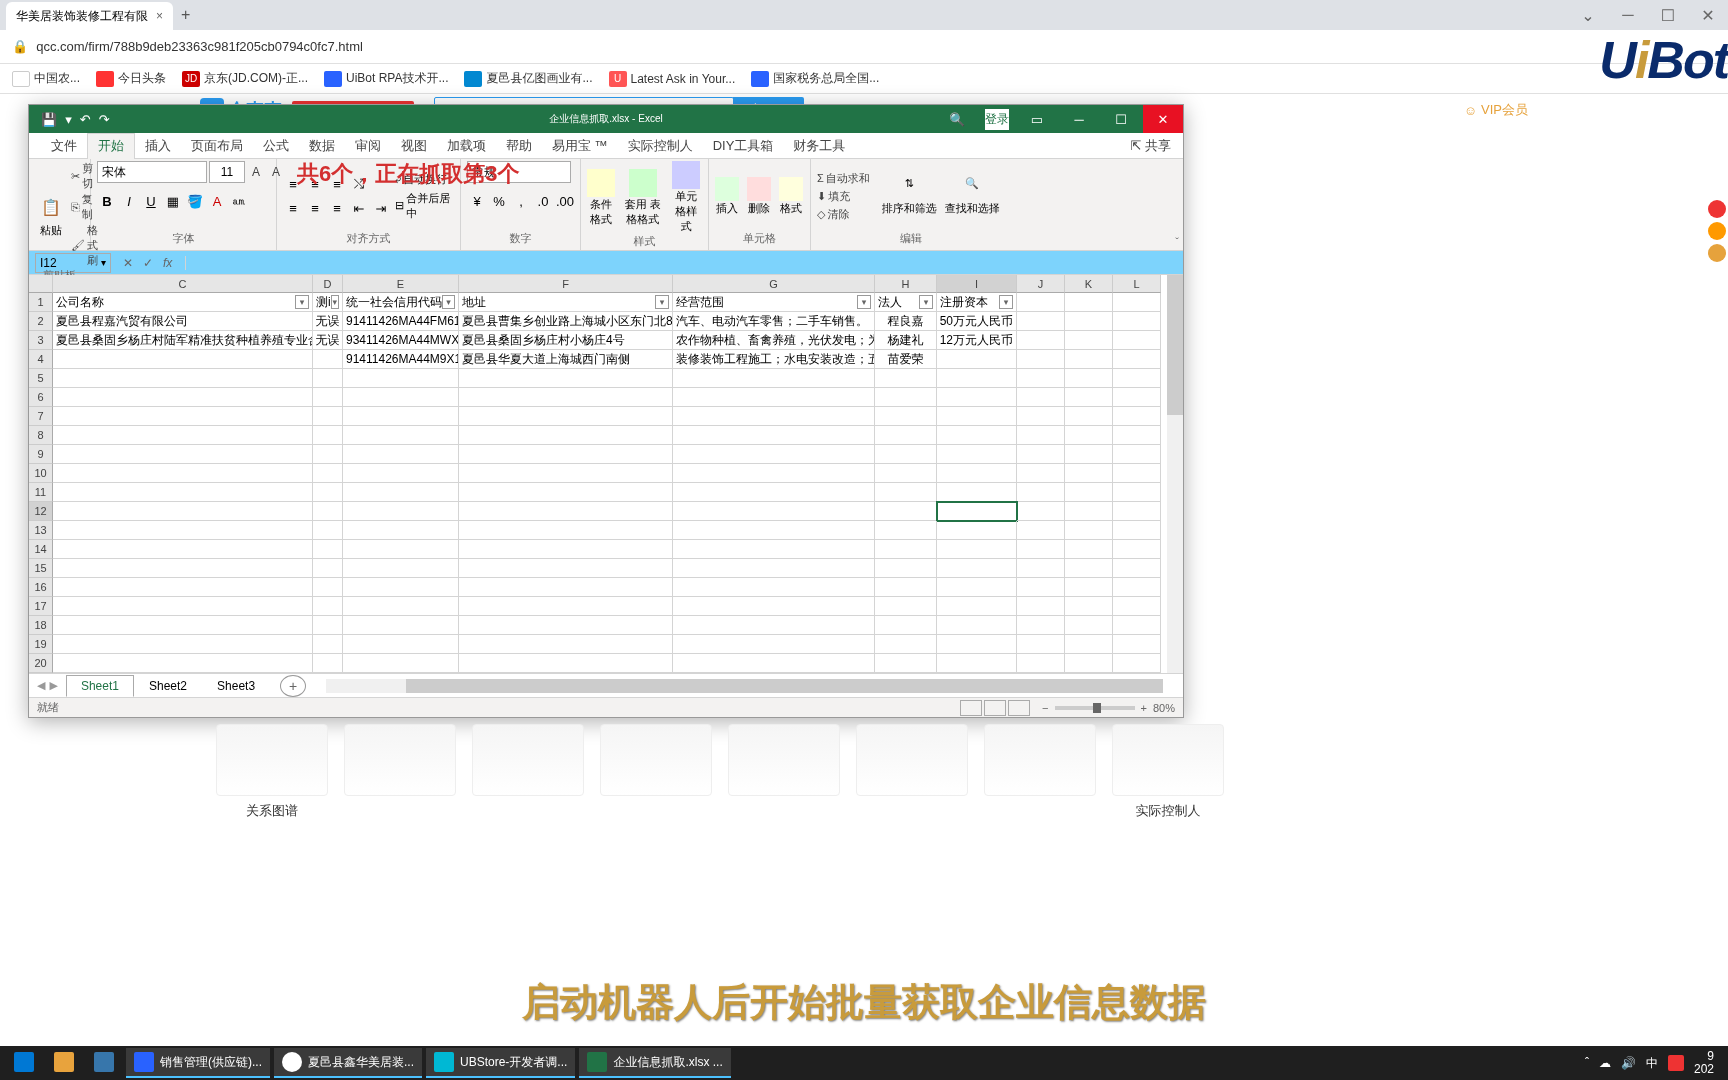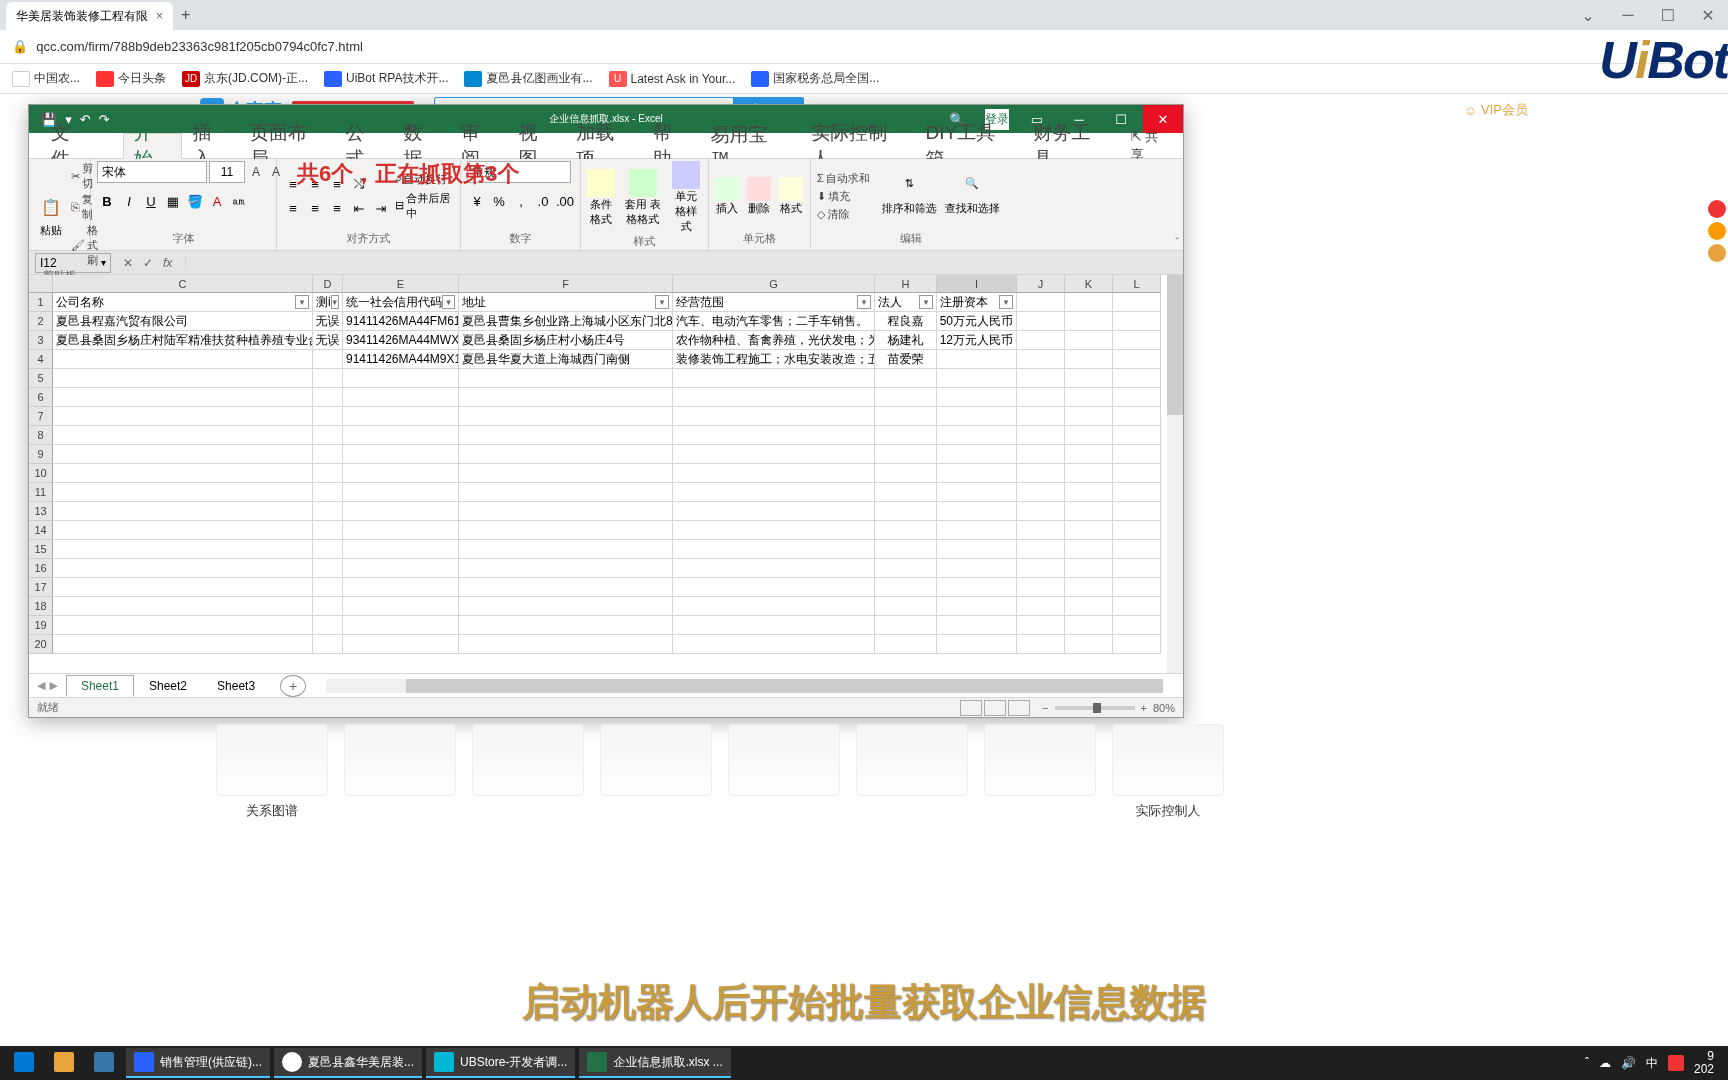--- a/index.html
+++ b/index.html
@@ -40,22 +40,22 @@
 
 .excel-title { height: 28px; background: #217346; display: flex; align-items: center; color: #fff; }
 .qat { display: flex; gap: 8px; padding: 0 12px; }
 .qat span { font-size: 13px; }
 .excel-title-text { position: absolute; left: 50%; transform: translateX(-50%); font-size: 10px; }
 .excel-title-right { margin-left: auto; display: flex; align-items: center; gap: 2px; }
 .excel-title-right .btn { width: 40px; height: 28px; display: flex; align-items: center; justify-content: center; font-size: 13px; }
 .login-btn { background: #fff; color: #217346; font-size: 12px; padding: 2px 0; margin: 0 6px; }
 
 .ribbon-tabs { height: 26px; background: #fff; display: flex; align-items: center; border-bottom: 1px solid #d4d4d4; padding-left: 12px; }
-.rtab { padding: 0 10px; font-size: 19px; color: #444; height: 26px; display: flex; align-items: center; }
-.rtab.active { background: #f3f2f1; border: 1px solid #d4d4d4; border-bottom: none; color: #217346; font-weight: 500; margin-left: 24px; }
+.rtab { padding: 0 10px; font-size: 13px; color: #444; height: 26px; display: flex; align-items: center; }
+.rtab.active { background: #f3f2f1; border: 1px solid #d4d4d4; border-bottom: none; color: #217346; font-weight: 500; }
 .share-btn { margin-left: auto; padding: 0 12px; font-size: 13px; color: #444; }
 
 .ribbon-body { height: 92px; background: #f3f2f1; border-bottom: 1px solid #d4d4d4; display: flex; position: relative; }
 .progress-text { position: absolute; left: 268px; top: 0px; font-size: 22px; font-weight: bold; color: #d32f2f; z-index: 10; }
 
 .rgroup { border-right: 1px solid #d4d4d4; display: flex; flex-direction: column; padding: 2px 6px; position: relative; }
 .rgroup-content { flex: 1; display: flex; align-items: center; gap: 4px; }
 .rgroup-label { text-align: center; font-size: 11px; color: #666; padding-bottom: 2px; }
 .rg-clip { width: 62px; }
 .rg-font { width: 186px; }
@@ -69,21 +69,21 @@
 .small-btns { display: flex; flex-direction: column; font-size: 11px; color: #444; gap: 1px; }
 .small-btn { display: flex; align-items: center; gap: 2px; }
 
 .font-row1 { display: flex; gap: 2px; }
 .font-name { width: 110px; height: 22px; border: 1px solid #ababab; background: #fff; font-size: 12px; padding: 0 4px; }
 .font-size { width: 36px; height: 22px; border: 1px solid #ababab; background: #fff; font-size: 12px; text-align: center; }
 .tiny-icon { width: 18px; height: 22px; display: inline-flex; align-items: center; justify-content: center; font-size: 12px; color: #444; }
 .font-row2 { display: flex; gap: 2px; margin-top: 4px; }
 .fmt-btn { width: 20px; height: 20px; display: inline-flex; align-items: center; justify-content: center; font-size: 13px; }
 
-.formula-bar { height: 24px; background: #e5e5e5; border-bottom: 1px solid #d4d4d4; display: flex; align-items: center; }
+.formula-bar { height: 24px; background: #7dd3fc; border-bottom: 1px solid #d4d4d4; display: flex; align-items: center; }
 .namebox { width: 76px; height: 20px; border: 1px solid #ababab; margin: 0 6px; font-size: 12px; padding: 0 4px; display: flex; align-items: center; }
 .fx-btns { display: flex; gap: 4px; padding: 0 6px; border-right: 1px solid #d4d4d4; }
 .fx-btn { width: 16px; font-size: 12px; color: #666; }
 
 .sheet-area { flex: 1; overflow: hidden; display: flex; flex-direction: column; position: relative; }
 .col-headers { display: flex; height: 18px; }
 .corner { width: 24px; background: #e6e6e6; border-right: 1px solid #ccc; border-bottom: 1px solid #aaa; }
 .colh { background: #e6e6e6; border-right: 1px solid #ccc; border-bottom: 1px solid #aaa; font-size: 11px; text-align: center; color: #444; display: flex; align-items: center; justify-content: center; }
 .colh.sel { background: #d2d2d2; }
 
@@ -549,20 +549,33 @@
           <div class="cell w-E"></div>
           <div class="cell w-F"></div>
           <div class="cell w-G"></div>
           <div class="cell w-H"></div>
           <div class="cell w-I"></div>
           <div class="cell w-J"></div>
           <div class="cell w-K"></div>
           <div class="cell w-L"></div>
         </div>
         <div class="row">
+          <div class="rowh sel">12</div>
+          <div class="cell w-C"></div>
+          <div class="cell w-D"></div>
+          <div class="cell w-E"></div>
+          <div class="cell w-F"></div>
+          <div class="cell w-G"></div>
+          <div class="cell w-H"></div>
+          <div class="cell w-I selected"></div>
+          <div class="cell w-J"></div>
+          <div class="cell w-K"></div>
+          <div class="cell w-L"></div>
+        </div>
+        <div class="row">
           <div class="rowh">13</div>
           <div class="cell w-C"></div>
           <div class="cell w-D"></div>
           <div class="cell w-E"></div>
           <div class="cell w-F"></div>
           <div class="cell w-G"></div>
           <div class="cell w-H"></div>
           <div class="cell w-I"></div>
           <div class="cell w-J"></div>
           <div class="cell w-K"></div>

